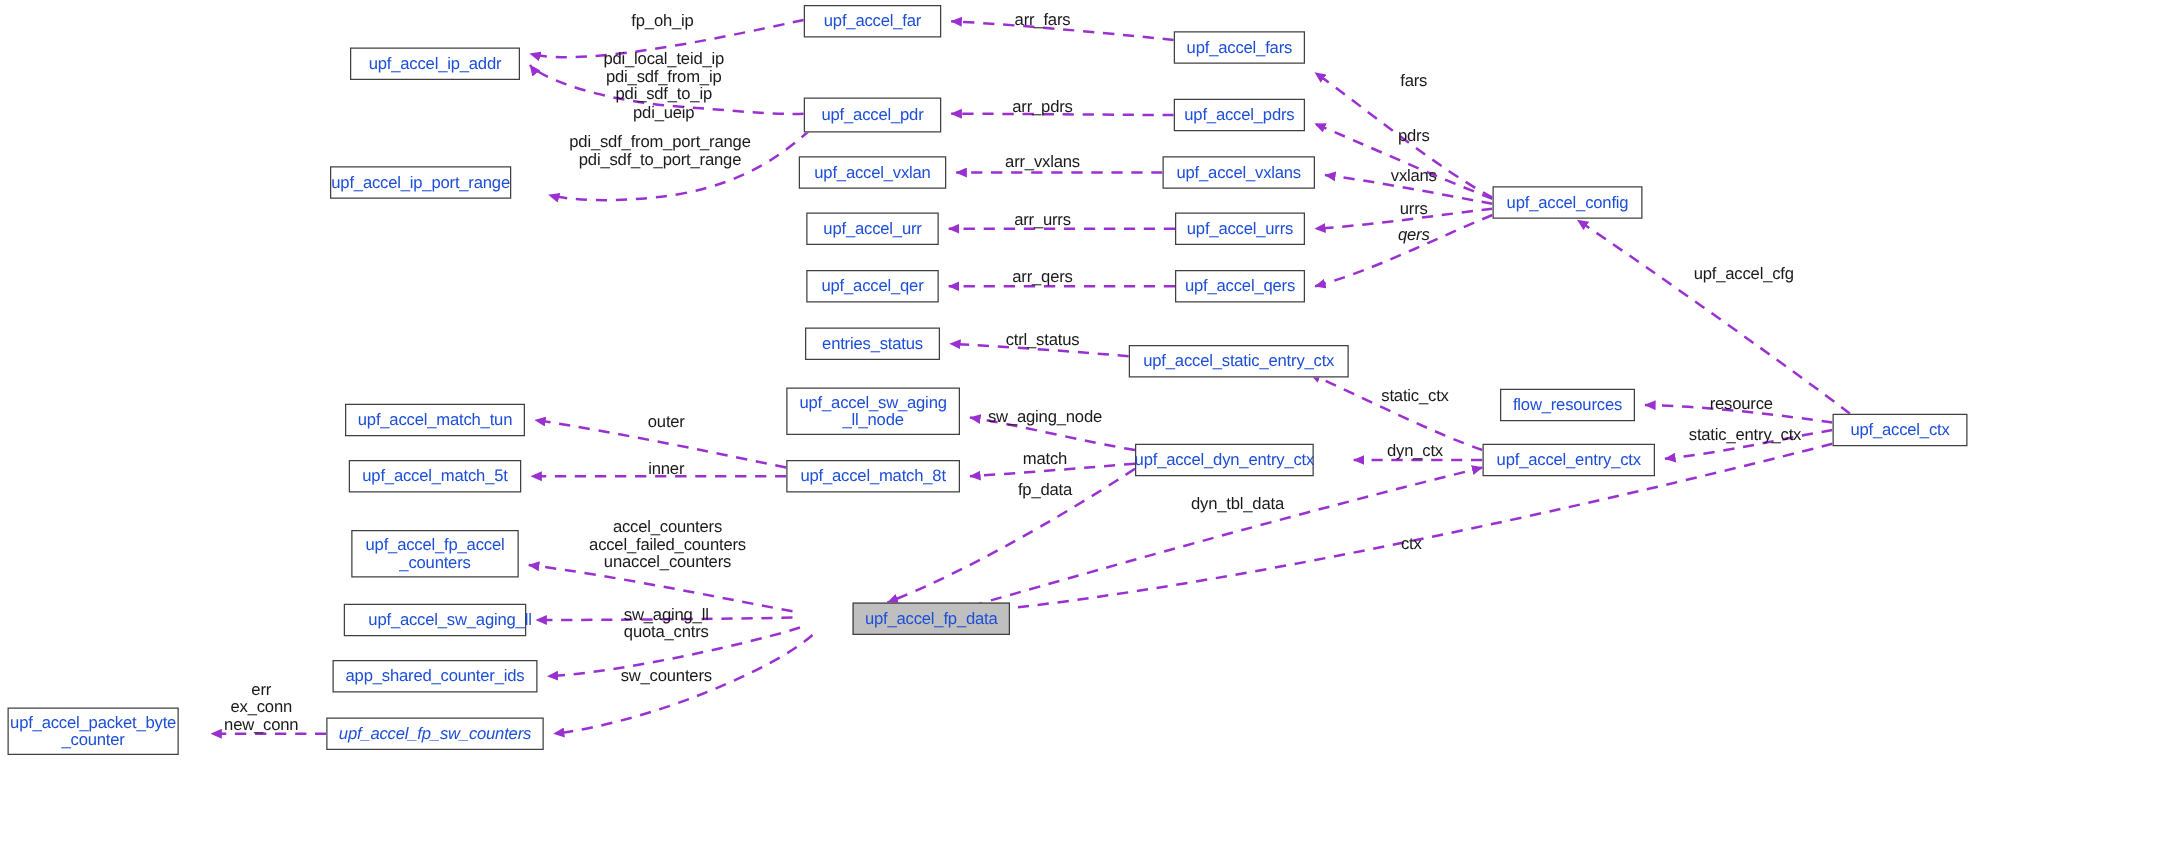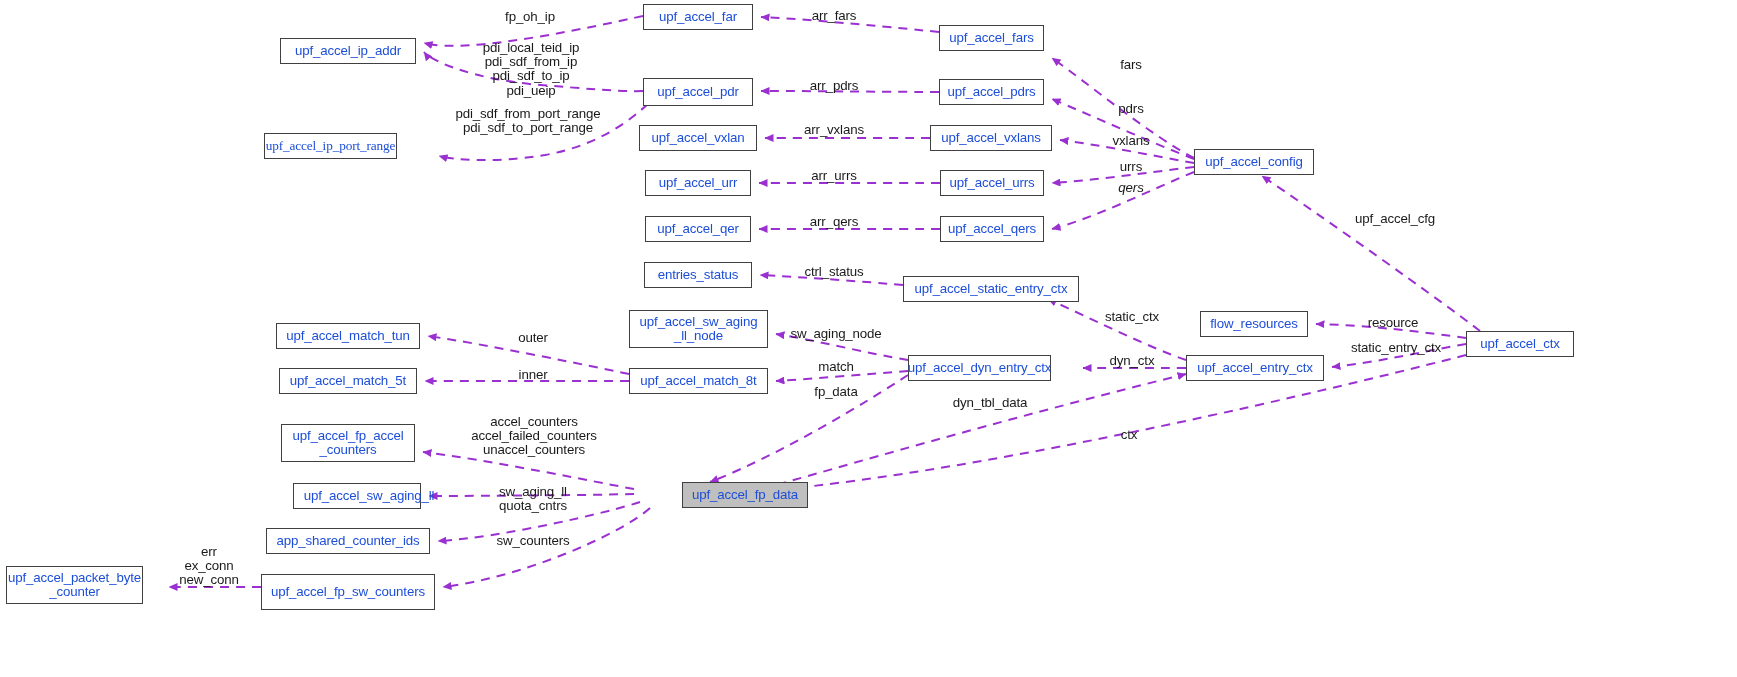--- a/index.html
+++ b/index.html
@@ -132,39 +132,39 @@
       <div class="edge-label" style="left: 533px; top: 541px;">sw_counters</div>
       <div class="edge-label" style="left: 209px; top: 566px;">err
 ex_conn
 new_conn</div>
       <div class="edge-label" style="left: 836px; top: 392px;">fp_data</div>
       <div class="edge-label" style="left: 990px; top: 403px;">dyn_tbl_data</div>
       <div class="edge-label" style="left: 1129px; top: 435px;">ctx</div>
     </div>
   <div id="nodes-layer">
       <div class="node" style="left: 280px; top: 38px; width: 136px; height: 26px;">upf_accel_ip_addr</div>
-      <div class="node" style="left: 264px; top: 133px; width: 133px; height: 26px; font-family: Liberation Serif, serif;">upf_accel_ip_port_range</div>
+      <div class="node" style="left: 264px; top: 133px; width: 145px; height: 26px;">upf_accel_ip_port_range</div>
       <div class="node" style="left: 643px; top: 4px; width: 110px; height: 26px;">upf_accel_far</div>
       <div class="node" style="left: 643px; top: 78px; width: 110px; height: 28px;">upf_accel_pdr</div>
       <div class="node" style="left: 639px; top: 125px; width: 118px; height: 26px;">upf_accel_vxlan</div>
       <div class="node" style="left: 645px; top: 170px; width: 106px; height: 26px;">upf_accel_urr</div>
       <div class="node" style="left: 645px; top: 216px; width: 106px; height: 26px;">upf_accel_qer</div>
       <div class="node" style="left: 644px; top: 262px; width: 108px; height: 26px;">entries_status</div>
       <div class="node" style="left: 629px; top: 310px; width: 139px; height: 38px;">upf_accel_sw_aging
 _ll_node</div>
       <div class="node" style="left: 276px; top: 323px; width: 144px; height: 26px;">upf_accel_match_tun</div>
       <div class="node" style="left: 279px; top: 368px; width: 138px; height: 26px;">upf_accel_match_5t</div>
       <div class="node" style="left: 629px; top: 368px; width: 139px; height: 26px;">upf_accel_match_8t</div>
       <div class="node" style="left: 281px; top: 424px; width: 134px; height: 38px;">upf_accel_fp_accel
 _counters</div>
-      <div class="node" style="left: 293px; top: 483px; width: 128px; height: 26px; padding-left: 24px;">upf_accel_sw_aging_ll</div>
+      <div class="node" style="left: 275px; top: 483px; width: 146px; height: 26px; padding-left: 24px;">upf_accel_sw_aging_ll</div>
       <div class="node" style="left: 266px; top: 528px; width: 164px; height: 26px;">app_shared_counter_ids</div>
       <div class="node" style="left: 6px; top: 566px; width: 137px; height: 38px;">upf_accel_packet_byte
 _counter</div>
-      <div class="node" style="left: 261px; top: 574px; width: 174px; height: 36px;">upf_accel_fp_sw_counters</div>
+      <div class="node" style="left: 261px; top: 574px; width: 174px; height: 26px; font-style: italic;">upf_accel_fp_sw_counters</div>
       <div class="node highlight" style="left: 654px; top: 482px; width: 126px; height: 26px; margin-left: 28px;">upf_accel_fp_data</div>
       <div class="node" style="left: 939px; top: 25px; width: 105px; height: 26px;">upf_accel_fars</div>
       <div class="node" style="left: 939px; top: 79px; width: 105px; height: 26px;">upf_accel_pdrs</div>
       <div class="node" style="left: 930px; top: 125px; width: 122px; height: 26px;">upf_accel_vxlans</div>
       <div class="node" style="left: 940px; top: 170px; width: 104px; height: 26px;">upf_accel_urrs</div>
       <div class="node" style="left: 940px; top: 216px; width: 104px; height: 26px;">upf_accel_qers</div>
       <div class="node" style="left: 903px; top: 276px; width: 176px; height: 26px;">upf_accel_static_entry_ctx</div>
       <div class="node" style="left: 908px; top: 355px; width: 143px; height: 26px; text-align: center;">upf_accel_dyn_entry_ctx</div>
       <div class="node" style="left: 1194px; top: 149px; width: 120px; height: 26px;">upf_accel_config</div>
       <div class="node" style="left: 1200px; top: 311px; width: 108px; height: 26px;">flow_resources</div>

